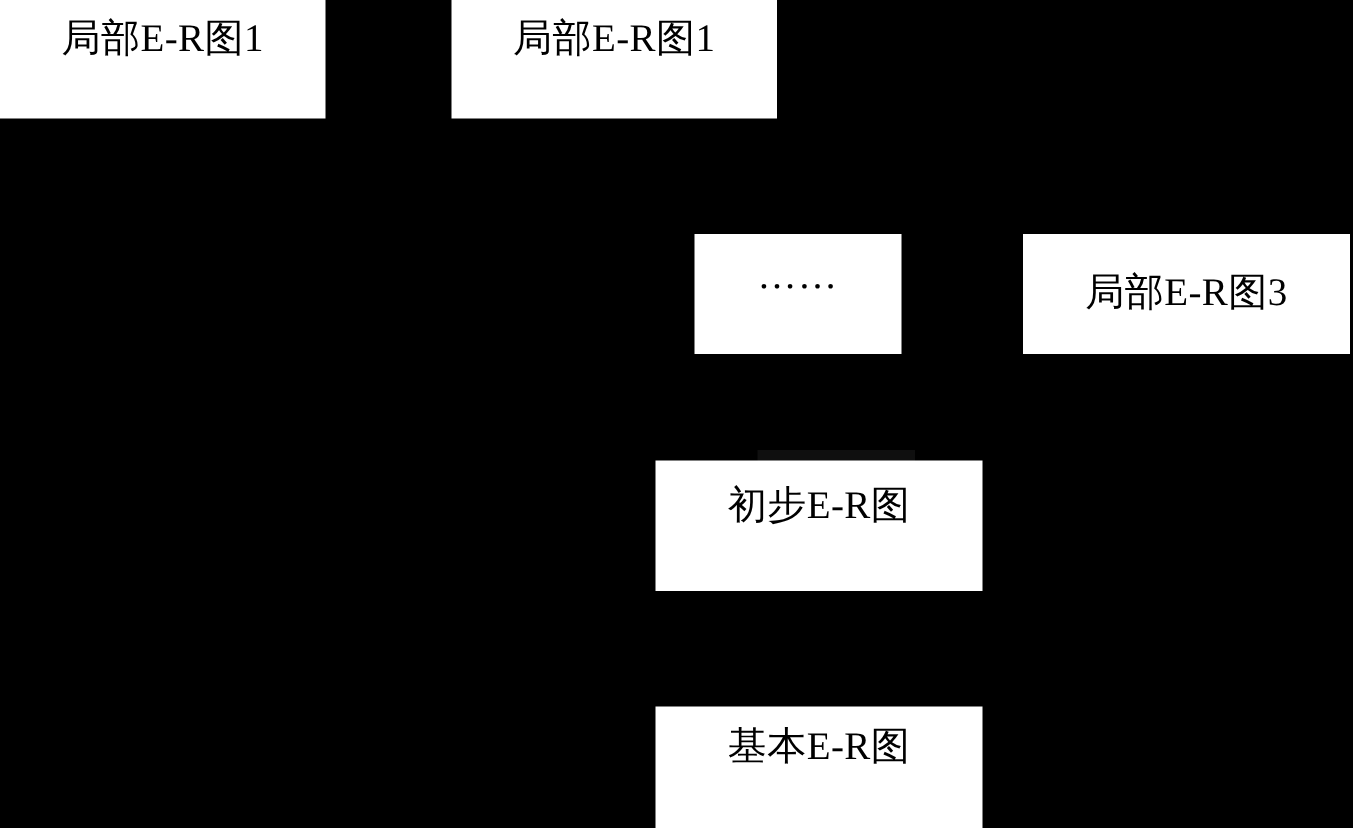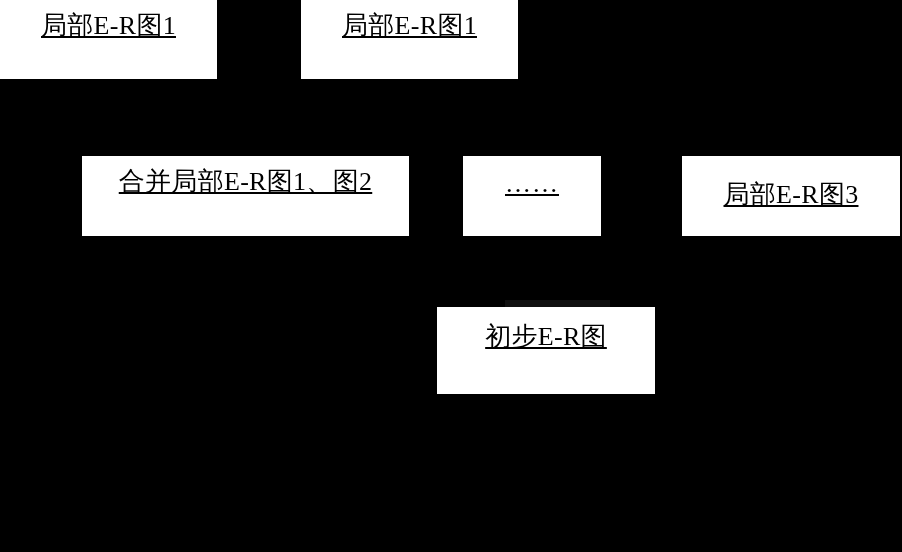--- a/index.html
+++ b/index.html
@@ -17,21 +17,20 @@
   }
   .box {
     position: absolute;
     background: #ffffff;
     color: #000000;
     box-sizing: border-box;
     display: flex;
     justify-content: center;
     align-items: flex-start;
     overflow: hidden;
-    text-decoration: underline;
   }
   .box > .box-label {
     display: block;
     white-space: nowrap;
     color: #000000;
     font-weight: normal;
     letter-spacing: 0.3px;
   }
   
   #box-local-er-1 {
@@ -93,32 +92,32 @@
 <div id="canvas">
 
   <div class="box" id="box-local-er-1">
     <span class="box-label">局部E-R图1</span>
   </div>
 
   <div class="box" id="box-local-er-2">
     <span class="box-label">局部E-R图1</span>
   </div>
 
-  <div class="box" id="box-merge-er-1-2">
-    <span class="box-label">合并局部E-R图1、图2</span>
-  </div>
 
   <div class="box" id="box-ellipsis">
     <span class="box-label">……</span>
   </div>
 
   <div class="box" id="box-local-er-3">
     <span class="box-label">局部E-R图3</span>
   </div>
 
   <div id="notch-preliminary-er"></div>
 
   <div class="box" id="box-preliminary-er">
     <span class="box-label">初步E-R图</span>
   </div>
 
+  <div class="box" id="box-basic-er">
+    <span class="box-label">基本E-R图</span>
+  </div>
 
 </div>
 
 </body></html>

